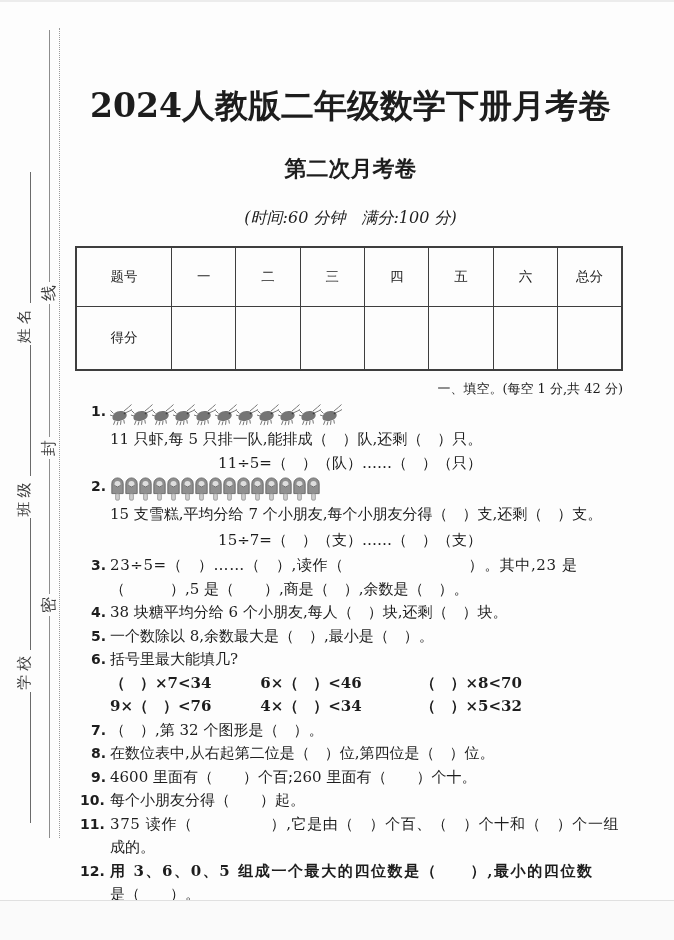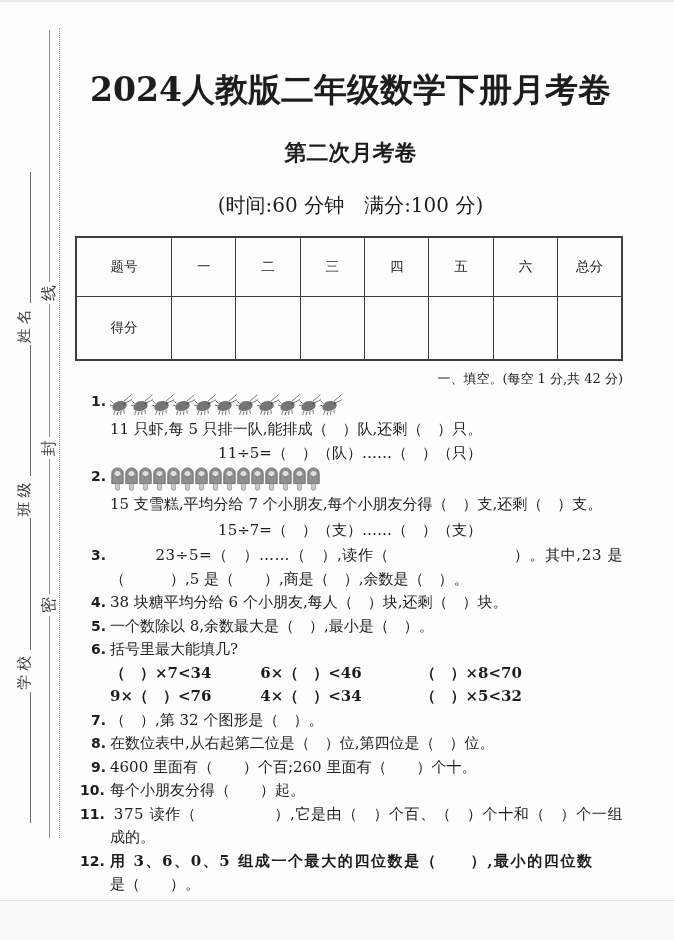--- a/index.html
+++ b/index.html
@@ -25,23 +25,23 @@
   .dotted-rule { position:absolute; left:59px; top:28px; height:810px; width:0; border-left:1px dotted #9a9a9a; }
   .seal-char {
     position:absolute; left:38px; width:22px; height:20px;
     transform:rotate(-90deg);
     background:#fdfdfd; text-align:center; line-height:20px;
     font-size:16px; color:#3c3c3c;
   }
 
   
   .main { position:absolute; left:78px; top:58px; width:545px; }
-  .title    { margin-top:10px; text-align:center; font-size:33px; font-weight:bold; white-space:nowrap; }
+  .title    { margin-top:26px; text-align:center; font-size:33px; font-weight:bold; white-space:nowrap; }
   .subtitle { margin-top:25px; text-align:center; font-size:22px; font-weight:bold; }
-  .info     { margin-top:24px; text-align:center; font-size:20px; }
+  .info     { margin-top:24px; text-align:center; font-size:16px;font-style:italic; }
 
   table.score {
     margin:17px 0 0 -3px; border-collapse:collapse; table-layout:fixed;
     width:548px; font-size:13.5px;
   }
   table.score td { border:1px solid #3e3e3e; text-align:center; padding:16px; }
   table.score { border:2px solid #3e3e3e; }
   table.score tr.hdr td { height:26px; }
   table.score tr.scr td { height:30px; }
 
@@ -53,21 +53,21 @@
   .q-line { line-height:23.5px; white-space:nowrap; }
   .q-formula { line-height:23.5px; text-align:center; width:480px; white-space:nowrap; }
   .icon-row { height:28px; display:flex; align-items:center; }
   .icon-row svg { flex:none; }
   .icon-row.shrimps svg { margin-right:-1px; }
   .icon-row.pops svg { margin-right:-1px; }
   .q6row { line-height:23.5px; white-space:nowrap;font-weight:bold; }
   .q6row .c1 { display:inline-block; width:145px; }
   .q6row .c2 { display:inline-block; width:155px; }
   .wide1 { letter-spacing:1.6px;font-weight:bold; }
-  .sp08 { letter-spacing:0.6px;text-align:right; }
+  .sp08 { letter-spacing:0.6px; }
 </style>
 </head>
 <body>
 
 <div class="page">
   <div class="page-top-edge"></div>
 
   <div class="name-strip">
     <span class="blank"></span>
     <span class="lbl">学校</span>

